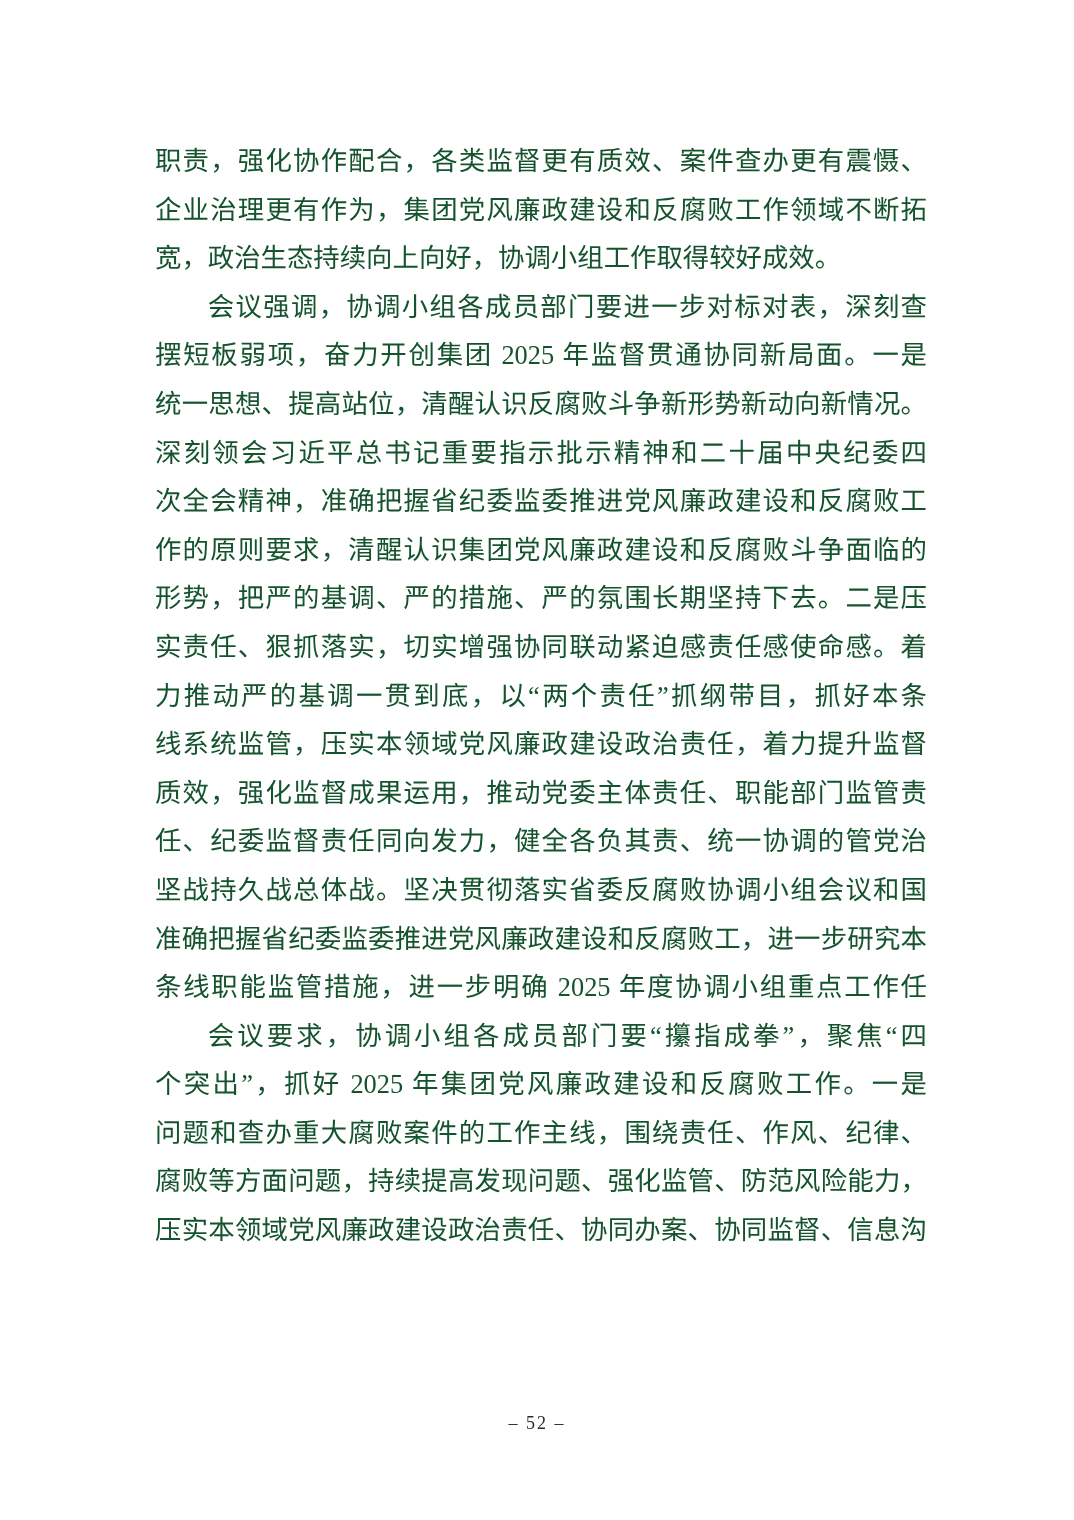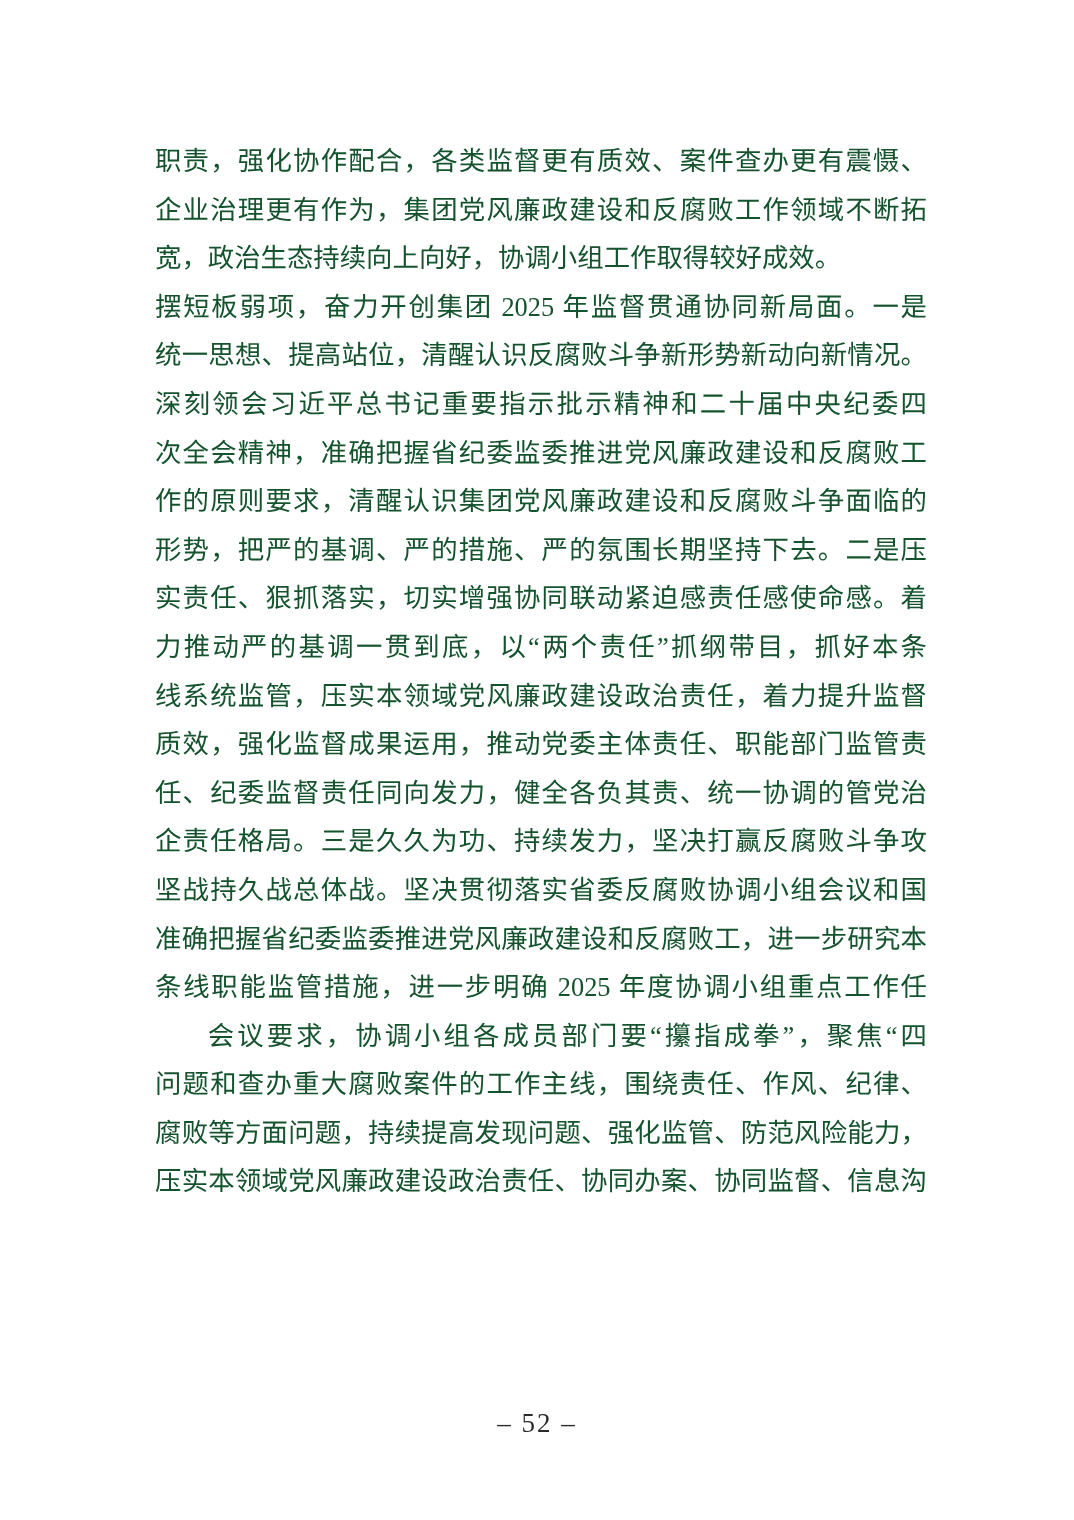--- a/index.html
+++ b/index.html
@@ -46,47 +46,48 @@
     text-indent: 2em;
   }
   .page-number {
     position: absolute;
     top: 1405px;
     left: 0;
     width: 100%;
     height: 36px;
     line-height: 36px;
     text-align: center;
-    font-size: 27px;
+    font-size: 18px;
     color: #2a2a2a;
     letter-spacing: 2px;
   }
 </style>
 </head>
 <body>
 
 <div class="page">
   <div class="doc-body">
       <div class="doc-line">职责，强化协作配合，各类监督更有质效、案件查办更有震慑、</div>
       <div class="doc-line">企业治理更有作为，集团党风廉政建设和反腐败工作领域不断拓</div>
       <div class="doc-line para-end">宽，政治生态持续向上向好，协调小组工作取得较好成效。</div>
+      <div class="doc-line first-indent">会议强调，协调小组各成员部门要进一步对标对表，深刻查</div>
       <div class="doc-line">摆短板弱项，奋力开创集团 2025 年监督贯通协同新局面。一是</div>
       <div class="doc-line">统一思想、提高站位，清醒认识反腐败斗争新形势新动向新情况。</div>
       <div class="doc-line">深刻领会习近平总书记重要指示批示精神和二十届中央纪委四</div>
       <div class="doc-line">次全会精神，准确把握省纪委监委推进党风廉政建设和反腐败工</div>
       <div class="doc-line">作的原则要求，清醒认识集团党风廉政建设和反腐败斗争面临的</div>
       <div class="doc-line">形势，把严的基调、严的措施、严的氛围长期坚持下去。二是压</div>
       <div class="doc-line">实责任、狠抓落实，切实增强协同联动紧迫感责任感使命感。着</div>
       <div class="doc-line">力推动严的基调一贯到底，以“两个责任”抓纲带目，抓好本条</div>
       <div class="doc-line">线系统监管，压实本领域党风廉政建设政治责任，着力提升监督</div>
       <div class="doc-line">质效，强化监督成果运用，推动党委主体责任、职能部门监管责</div>
       <div class="doc-line">任、纪委监督责任同向发力，健全各负其责、统一协调的管党治</div>
-      <div class="doc-line">企责任格局。三是久久为功、持续发力，坚决打赢反腐败斗争攻</div>
       <div class="doc-line">坚战持久战总体战。坚决贯彻落实省委反腐败协调小组会议和国</div>
       <div class="doc-line">准确把握省纪委监委推进党风廉政建设和反腐败工，进一步研究本</div>
       <div class="doc-line">条线职能监管措施，进一步明确 2025 年度协调小组重点工作任</div>
       <div class="doc-line first-indent">会议要求，协调小组各成员部门要“攥指成拳”，聚焦“四</div>
+      <div class="doc-line">个突出”，抓好 2025 年集团党风廉政建设和反腐败工作。一是</div>
       <div class="doc-line">问题和查办重大腐败案件的工作主线，围绕责任、作风、纪律、</div>
       <div class="doc-line">腐败等方面问题，持续提高发现问题、强化监管、防范风险能力，</div>
       <div class="doc-line">压实本领域党风廉政建设政治责任、协同办案、协同监督、信息沟</div>
     </div>
   <div class="page-number">– 52 –</div>
 </div>
 
 </body></html>

